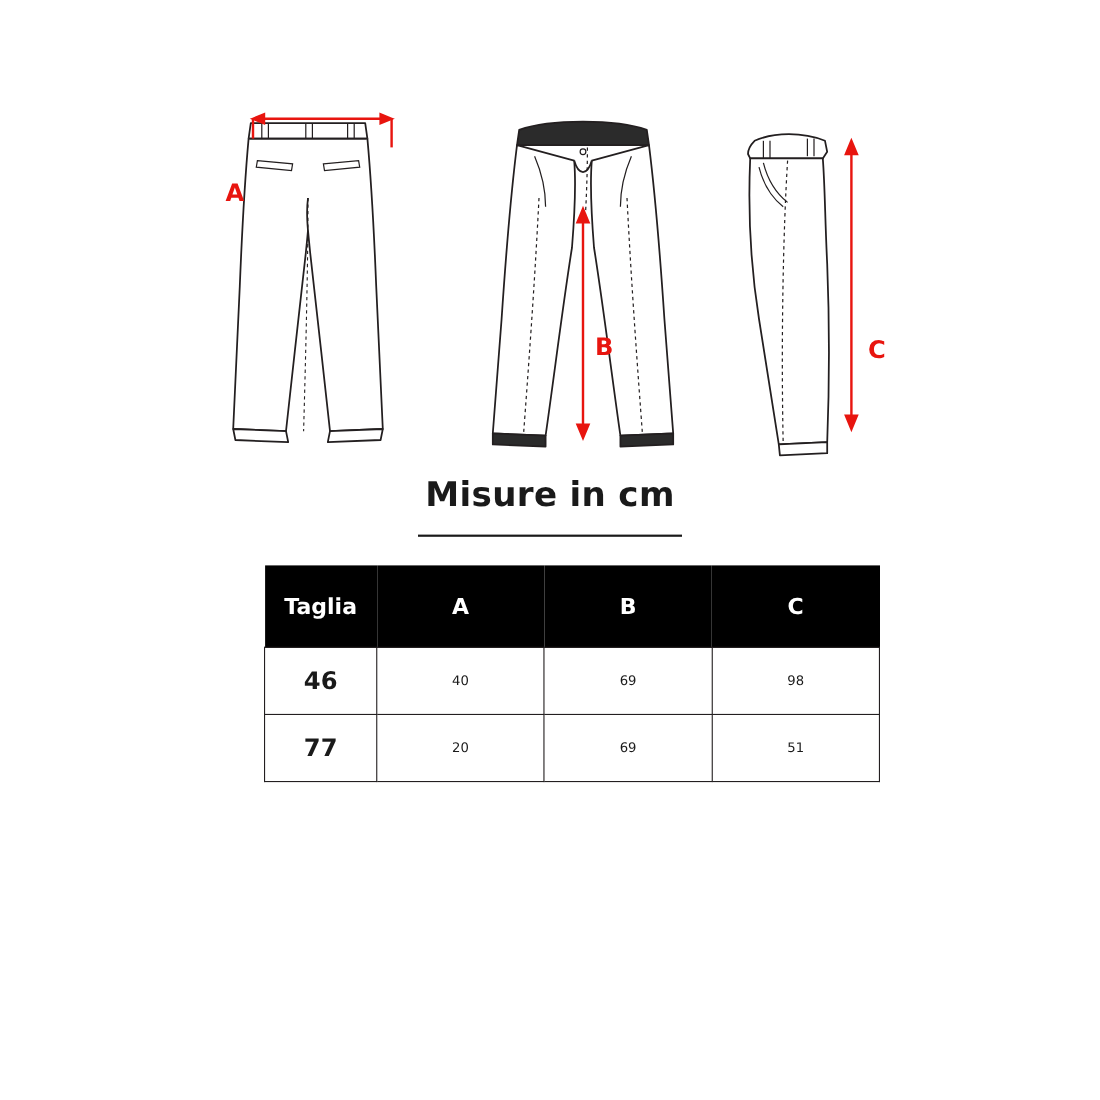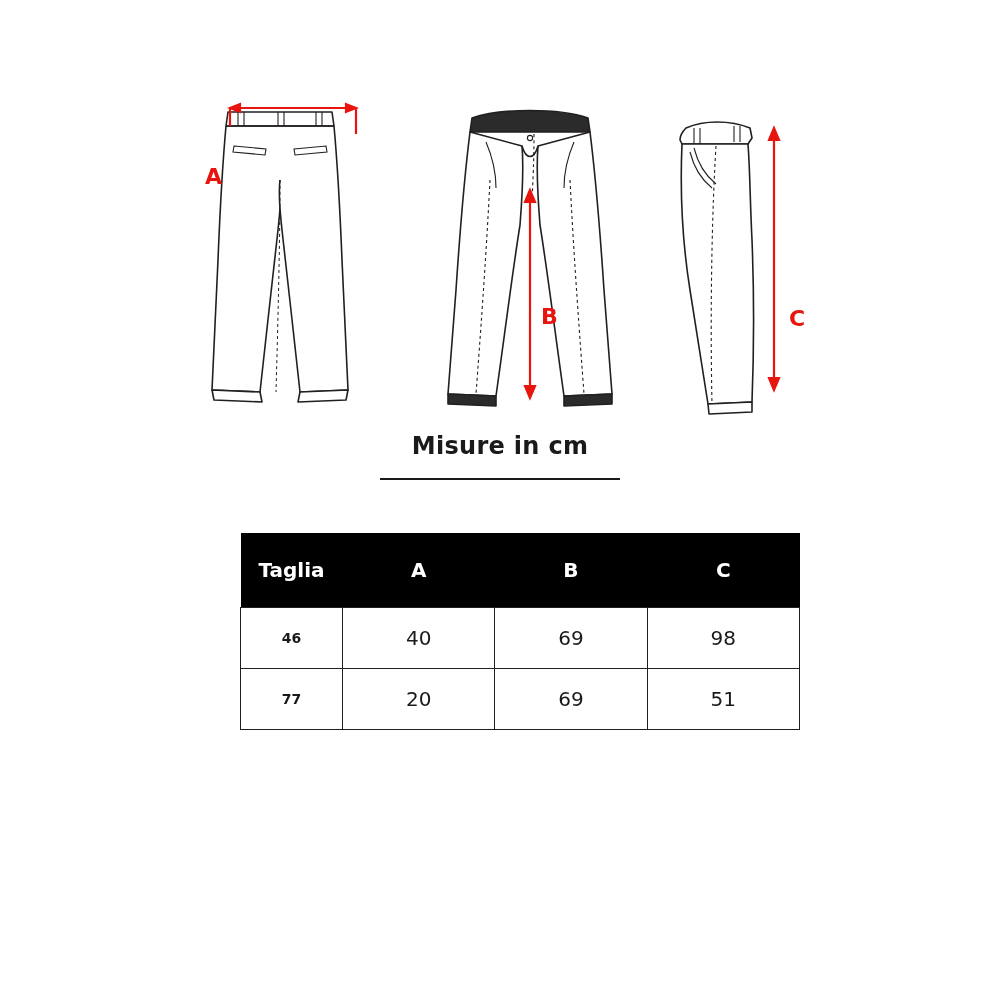--- a/index.html
+++ b/index.html
@@ -50,40 +50,39 @@
 
   
   .title-block {
     position: absolute;
     left: 0;
     top: 432px;
     width: 1000px;
     text-align: center;
   }
   .title {
-    font-size: 24px;
+    font-size: 31px;
     font-weight: 700;
     color: #1a1a1a;
     letter-spacing: 0.3px;
     font-family: "DejaVu Sans", sans-serif;
   }
   .title-rule {
     width: 240px;
     height: 2px;
     background: #1a1a1a;
     margin: 18px auto 0 auto;
   }
 
   
   .table-wrap {
     position: absolute;
     left: 240px;
     top: 514px;
     width: 560px;
-    margin-top: 19px;
   }
   table.size-table {
     border-collapse: collapse;
     width: 560px;
     table-layout: fixed;
   }
   table.size-table thead th {
     background: #000000;
     color: #ffffff;
     font-size: 20px;
@@ -93,28 +92,28 @@
     border: none;
     font-family: "DejaVu Sans", sans-serif;
   }
   table.size-table thead th.col-size {
     width: 100px;
   }
   table.size-table tbody td {
     border: 1px solid #231f20;
     height: 58px;
     text-align: center;
-    font-size: 20px;
+    font-size: 12px;
     color: #1a1a1a;
     background: #ffffff;
     font-family: "DejaVu Sans", sans-serif;
   }
   table.size-table tbody td.size-cell {
     font-weight: 700;
-    font-size: 14px;
+    font-size: 22px;
   }
   table.size-table tbody tr td:first-child {
     border-left: 1px solid #231f20;
   }
 </style>
 </head>
 <body>
 
 <div class="sheet">
 

